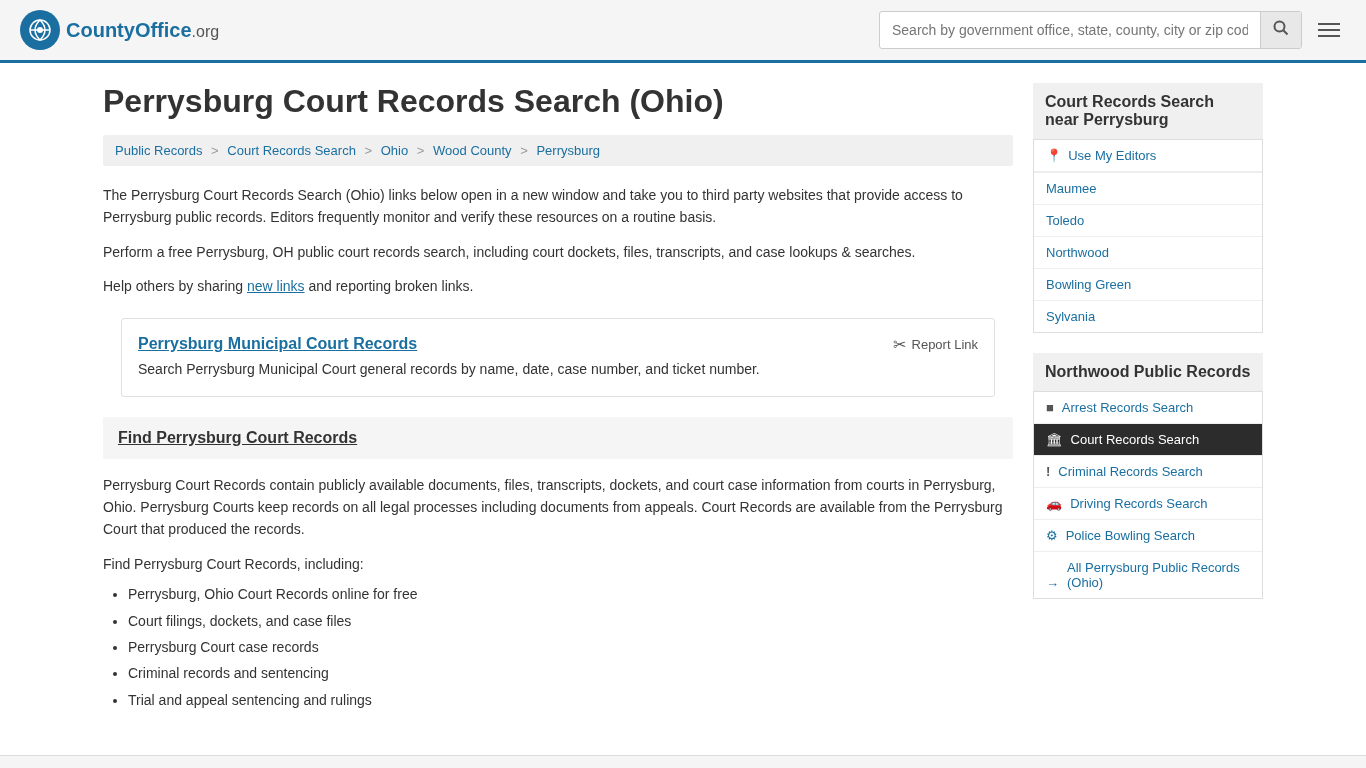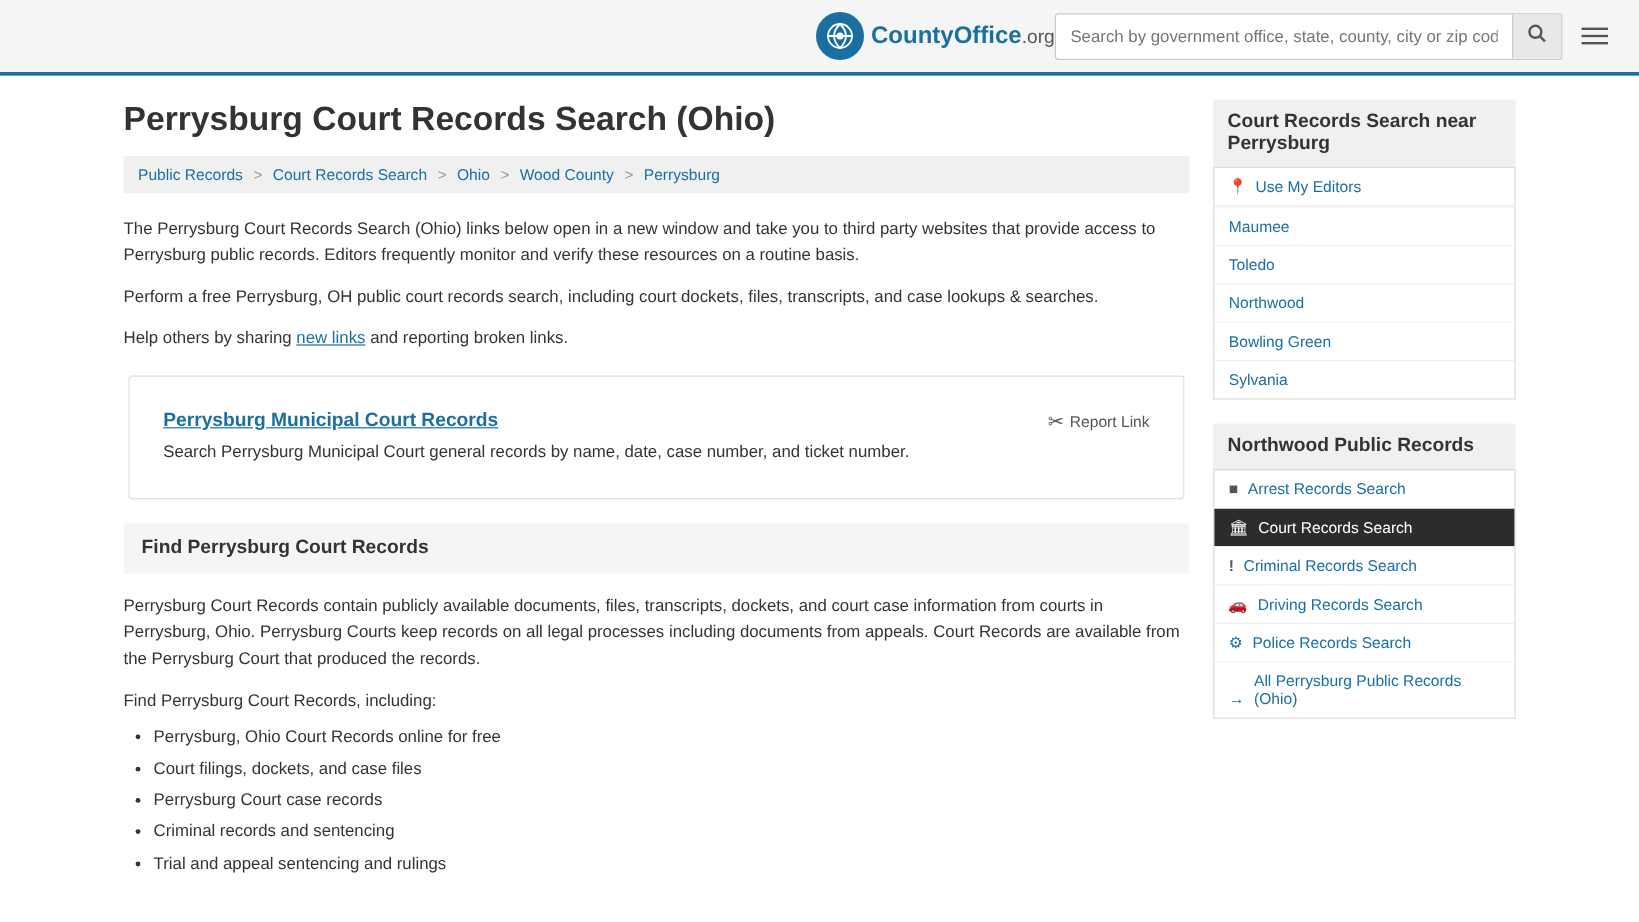--- a/index.html
+++ b/index.html
@@ -5,21 +5,21 @@
     * { box-sizing: border-box; margin: 0; padding: 0; }
     body { font-family: Arial, sans-serif; font-size: 14px; color: #333; background: #fff; }
 
     
     .header {
       background: #f5f5f5;
       border-bottom: 3px solid #1a6fa0;
       padding: 10px 20px;
       display: flex;
       align-items: center;
-      justify-content: flex-end;
+      justify-content: space-between;
     }
     .logo-area {
       display: flex;
       align-items: center;
       gap: 6px;
     }
     .logo-icon {
       width: 40px;
       height: 40px;
       background: #1a6fa0;
@@ -84,21 +84,21 @@
       padding: 20px;
       display: flex;
       gap: 20px;
     }
 
     
     .content {
       flex: 1;
     }
     .page-title {
-      font-size: 28px;
+      font-size: 32px;
       font-weight: bold;
       color: #333;
       margin-bottom: 15px;
     }
 
     
     .breadcrumb {
       background: #f0f0f0;
       padding: 8px 12px;
       border-radius: 2px;
@@ -112,22 +112,22 @@
     }
     .breadcrumb .sep { margin: 0 5px; color: #999; }
 
     
     .description { margin-bottom: 12px; line-height: 1.6; font-size: 14px; }
 
     
     .link-section {
       border: 1px solid #e0e0e0;
       border-radius: 3px;
-      padding: 28px;
-      margin: 20px 4px;
+      padding: 16px;
+      margin: 20px 18px;
     }
     .link-title {
       font-size: 16px;
       font-weight: bold;
       color: #1a6fa0;
       text-decoration: underline;
       display: inline-block;
       margin-bottom: 6px;
     }
     .report-link {
@@ -153,41 +153,42 @@
     .find-section {
       background: #f5f5f5;
       padding: 12px 15px;
       margin-top: 20px;
       border-radius: 2px;
     }
     .find-title {
       font-size: 16px;
       font-weight: bold;
       color: #333;
+      text-decoration: underline;
     }
     .find-content {
       padding: 15px 0 0 0;
       line-height: 1.6;
     }
     .find-subheading {
       font-weight: normal;
       margin: 12px 0 8px 0;
     }
     .find-list {
       list-style: disc;
       padding-left: 25px;
     }
     .find-list li {
       margin-bottom: 4px;
       font-size: 14px;
     }
 
     
     .sidebar {
-      width: 252px;
+      width: 230px;
       flex-shrink: 0;
     }
     .sidebar-section {
       margin-bottom: 20px;
     }
     .sidebar-heading {
       font-size: 16px;
       font-weight: bold;
       color: #333;
       background: #f0f0f0;
@@ -398,21 +399,21 @@
         </li>
         <li>
           <a href="#">
             <span class="icon">🚗</span>
             <span>Driving Records Search</span>
           </a>
         </li>
         <li>
           <a href="#">
             <span class="icon">⚙</span>
-            <span>Police Records Search</span>
+            <span>Police Bowling Search</span>
           </a>
         </li>
         <li>
           <a href="#">
             <span class="icon">→</span>
             <span>All Perrysburg Public Records (Ohio)</span>
           </a>
         </li>
       </ul>
     </div>

